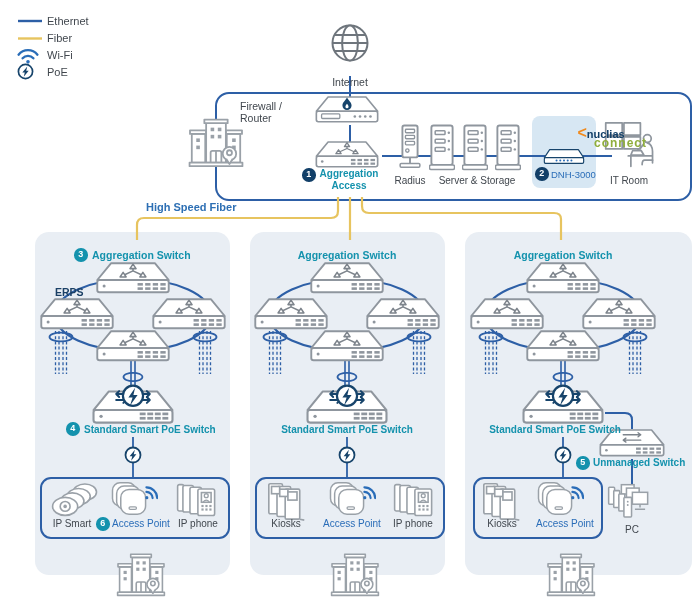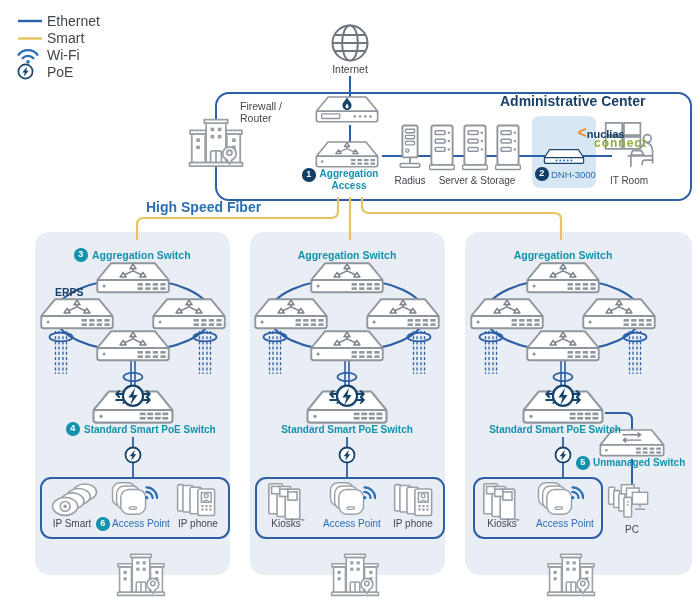--- a/index.html
+++ b/index.html
@@ -6,21 +6,21 @@
   .canvas{position:relative;width:700px;height:603px;background:#fff;font-family:"Liberation Sans",sans-serif;overflow:hidden;}
   svg.art{position:absolute;left:0;top:0;}
   .secbox{position:absolute;top:232px;height:343px;border-radius:14px;background:#e9eef4;}
   #sec0{left:35px;width:195px}#sec1{left:250px;width:195px}#sec2{left:465px;width:227px}
   .adminbox{position:absolute;left:215px;top:92px;width:473px;height:105px;border:2px solid #2d5fa6;border-radius:14px;}
   .dnhpanel{position:absolute;left:532px;top:116px;width:64px;height:72px;background:#d7e7f3;border-radius:8px;}
   .devbox{position:absolute;top:477px;height:58px;border:2px solid #2d5fa6;border-radius:11px;}
   #dev0{left:40px;width:186px}#dev1{left:255px;width:186px}#dev2{left:473px;width:126px}
   .lbl{position:absolute;font-size:10px;color:#41474e;white-space:nowrap;line-height:12px;}
   .c{transform:translateX(-50%);}
-  .s105{font-size:10.5px}.s11{font-size:14px}
+  .s105{font-size:10.5px}.s11{font-size:11px}
   .teal{color:#1492ad;font-weight:bold;}
   .blue{color:#2a6db8;font-weight:normal;}
   .navy{color:#1b4066;font-weight:bold;}
   .fiberlbl{color:#2d6fb4;font-weight:bold;padding-left:16px;}
   .rt{text-align:left;}
   .badge{position:absolute;width:13.5px;height:13.5px;border-radius:50%;font:bold 9px/13.5px "Liberation Sans",sans-serif;color:#fff;text-align:center;}
   .bn{background:#123f68}.bt{background:#1492ad}
   .brand{position:absolute;font-weight:bold;white-space:nowrap;margin-left:36px;}
   .brandmark{color:#f08a1d;}
   .brandname{color:#123f68;font-size:11px;}
@@ -369,27 +369,26 @@
     <use href="#sym-phone" x="391" y="482" width="46" height="37"></use>
     <use href="#sym-kiosk" x="480" y="481" width="44" height="40"></use>
     <use href="#sym-ap" x="536" y="477" width="48" height="43"></use>
 
     <use href="#sym-building" x="114" y="551" width="54" height="46"></use>
     <use href="#sym-building" x="328" y="551" width="54" height="46"></use>
     <use href="#sym-building" x="544" y="551" width="54" height="46"></use>
   </svg>
 
   <div class="lbl s11" style="left:47px;top:15px">Ethernet</div>
-  <div class="lbl s11" style="left:47px;top:32px">Smart</div>
+  <div class="lbl s11" style="left:47px;top:32px">Fiber</div>
   <div class="lbl s11" style="left:47px;top:49px">Wi-Fi</div>
   <div class="lbl s11" style="left:47px;top:66px">PoE</div>
 
-  <div class="lbl s105 c" style="left:350px;top:63px">Internet</div>
-
-  <div class="lbl s11 navy rt" style="left:500px;top:95px;width:178px">Administrative Center</div>
+  <div class="lbl s105 c" style="left:350px;top:76px">Internet</div>
+
   <div class="lbl s105 rt" style="left:240px;top:100px;width:66px">
     <div>Firewall /</div>
     <div>Router</div>
   </div>
   <span class="badge bn" style="left:302px;top:168px">1</span>
   <div class="lbl teal" style="left:317px;top:168px;width:64px;text-align:center">
     <div>Aggregation</div>
     <div>Access</div>
   </div>
   <div class="lbl c" style="left:410px;top:175px">Radius</div>

